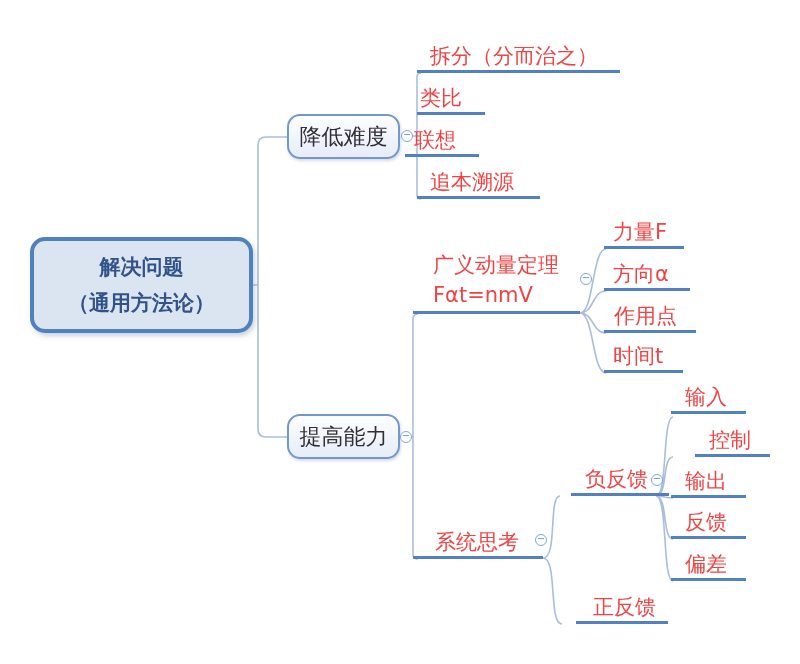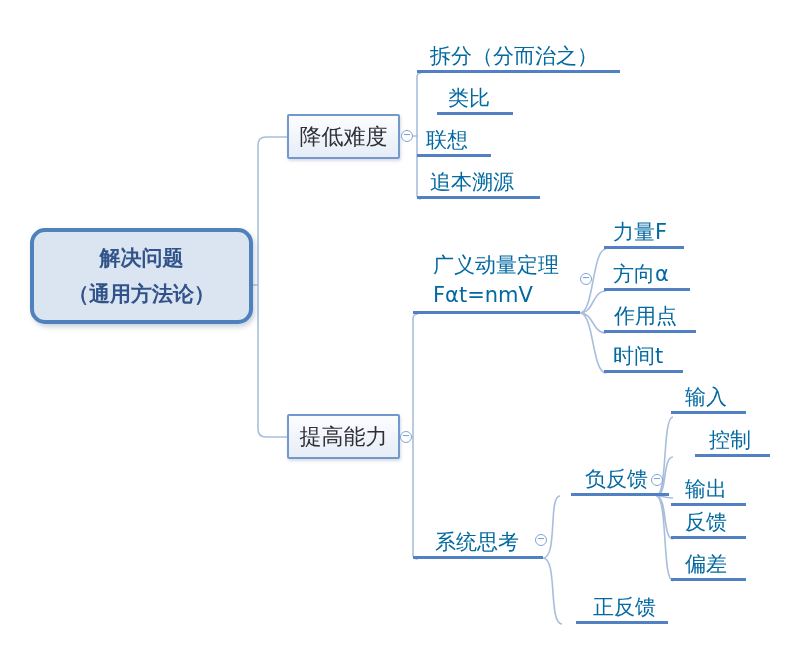--- a/index.html
+++ b/index.html
@@ -5,45 +5,45 @@
   html,body{margin:0;padding:0;background:#fff;}
   #canvas{
     position:relative;width:800px;height:664px;background:#ffffff;overflow:hidden;
     font-family:"DejaVu Sans","Liberation Sans",sans-serif;
   }
   svg.links{position:absolute;left:0;top:0;width:800px;height:664px;}
   svg.links path{fill:none;stroke:#a9bedd;stroke-width:1.6px;}
 
   
   .root-box{
-    position:absolute;left:30px;top:228px;width:223px;height:96px;box-sizing:border-box;
+    position:absolute;left:30px;top:237px;width:223px;height:96px;box-sizing:border-box;
     background:#dbe5f1;border:4px solid #4f81bd;border-radius:15px;
     display:flex;flex-direction:column;align-items:center;justify-content:center;
     color:#315389;font-weight:bold;font-size:21px;line-height:28px;text-align:center;
     box-shadow:2px 3px 5px rgba(110,130,160,.35);
     gap:8px;
   }
 
   
   .branch-box{
     position:absolute;width:113px;height:45px;box-sizing:border-box;
     background:linear-gradient(#fcfdff,#e6edf7);
-    border:2px solid #7298cc;border-radius:2px;
+    border:2px solid #7298cc;border-radius:13px;
     display:flex;align-items:center;justify-content:center;
     color:#2f2f35;font-size:22px;white-space:nowrap;
     box-shadow:1px 2px 3px rgba(120,140,170,.3);
   }
   #branch-reduce{left:287px;top:114px;}
   #branch-improve{left:287px;top:414px;}
 
   
   .topic{
     position:absolute;box-sizing:content-box;height:27px;
     border-bottom:3px solid #5281c3;
-    color:#0369a1;font-size:21px;line-height:27px;white-space:nowrap;
+    color:#ef4444;font-size:21px;line-height:27px;white-space:nowrap;
   }
   .topic.two-line{height:61px;line-height:30px;}
   .topic.two-line div{height:30px;}
 
   
   .collapse{
     position:absolute;width:12px;height:12px;box-sizing:border-box;border-radius:50%;
     background:#fff;border:1.5px solid #7da7d8;color:#5c8cc8;
     font-size:10px;line-height:8px;text-align:center;cursor:pointer;
   }
@@ -74,42 +74,42 @@
   </div>
 
   <div class="branch-box" id="branch-reduce">
     <span>降低难度</span>
   </div>
   <div class="branch-box" id="branch-improve">
     <span>提高能力</span>
   </div>
 
   <div class="topic" style="left:417px;top:43px;width:190px;padding-left:13px;">拆分（分而治之）</div>
-  <div class="topic" style="left:417px;top:85px;width:65px;padding-left:11px;margin-left:20px;">类比</div>
-  <div class="topic" style="left:417px;top:127px;width:65px;padding-left:9px;">联想</div>
+  <div class="topic" style="left:417px;top:85px;width:65px;padding-left:3px;">类比</div>
+  <div class="topic" style="left:405px;top:127px;width:65px;padding-left:9px;">联想</div>
   <div class="topic" style="left:417px;top:169px;width:110px;padding-left:13px;">追本溯源</div>
 
   <div class="topic two-line" style="left:413px;top:250px;width:147px;padding-left:20px;">
     <div>广义动量定理</div>
     <div>Fαt=nmV</div>
   </div>
 
   <div class="topic" style="left:604px;top:219px;width:71px;padding-left:9px;">力量F</div>
   <div class="topic" style="left:604px;top:261px;width:77px;padding-left:9px;">方向α</div>
   <div class="topic" style="left:604px;top:303px;width:82px;padding-left:10px;">作用点</div>
   <div class="topic" style="left:604px;top:343px;width:70px;padding-left:9px;">时间t</div>
 
   <div class="topic" style="left:413px;top:529px;width:108px;padding-left:22px;">系统思考</div>
 
   <div class="topic" style="left:571px;top:466px;width:84px;padding-left:14px;">负反馈</div>
   <div class="topic" style="left:576px;top:594px;width:75px;padding-left:17px;">正反馈</div>
 
   <div class="topic" style="left:671px;top:384px;width:61px;padding-left:14px;">输入</div>
   <div class="topic" style="left:695px;top:427px;width:61px;padding-left:14px;">控制</div>
-  <div class="topic" style="left:671px;top:468px;width:61px;padding-left:14px;margin-top:8px;">输出</div>
+  <div class="topic" style="left:671px;top:468px;width:61px;padding-left:14px;">输出</div>
   <div class="topic" style="left:671px;top:509px;width:61px;padding-left:14px;">反馈</div>
   <div class="topic" style="left:671px;top:551px;width:61px;padding-left:14px;">偏差</div>
 
   <div class="collapse" style="left:401px;top:130px;">−</div>
   <div class="collapse" style="left:400px;top:431px;">−</div>
   <div class="collapse" style="left:580px;top:273px;">−</div>
   <div class="collapse" style="left:535px;top:534px;">−</div>
   <div class="collapse" style="left:651px;top:474px;">−</div>
 
 </div>

